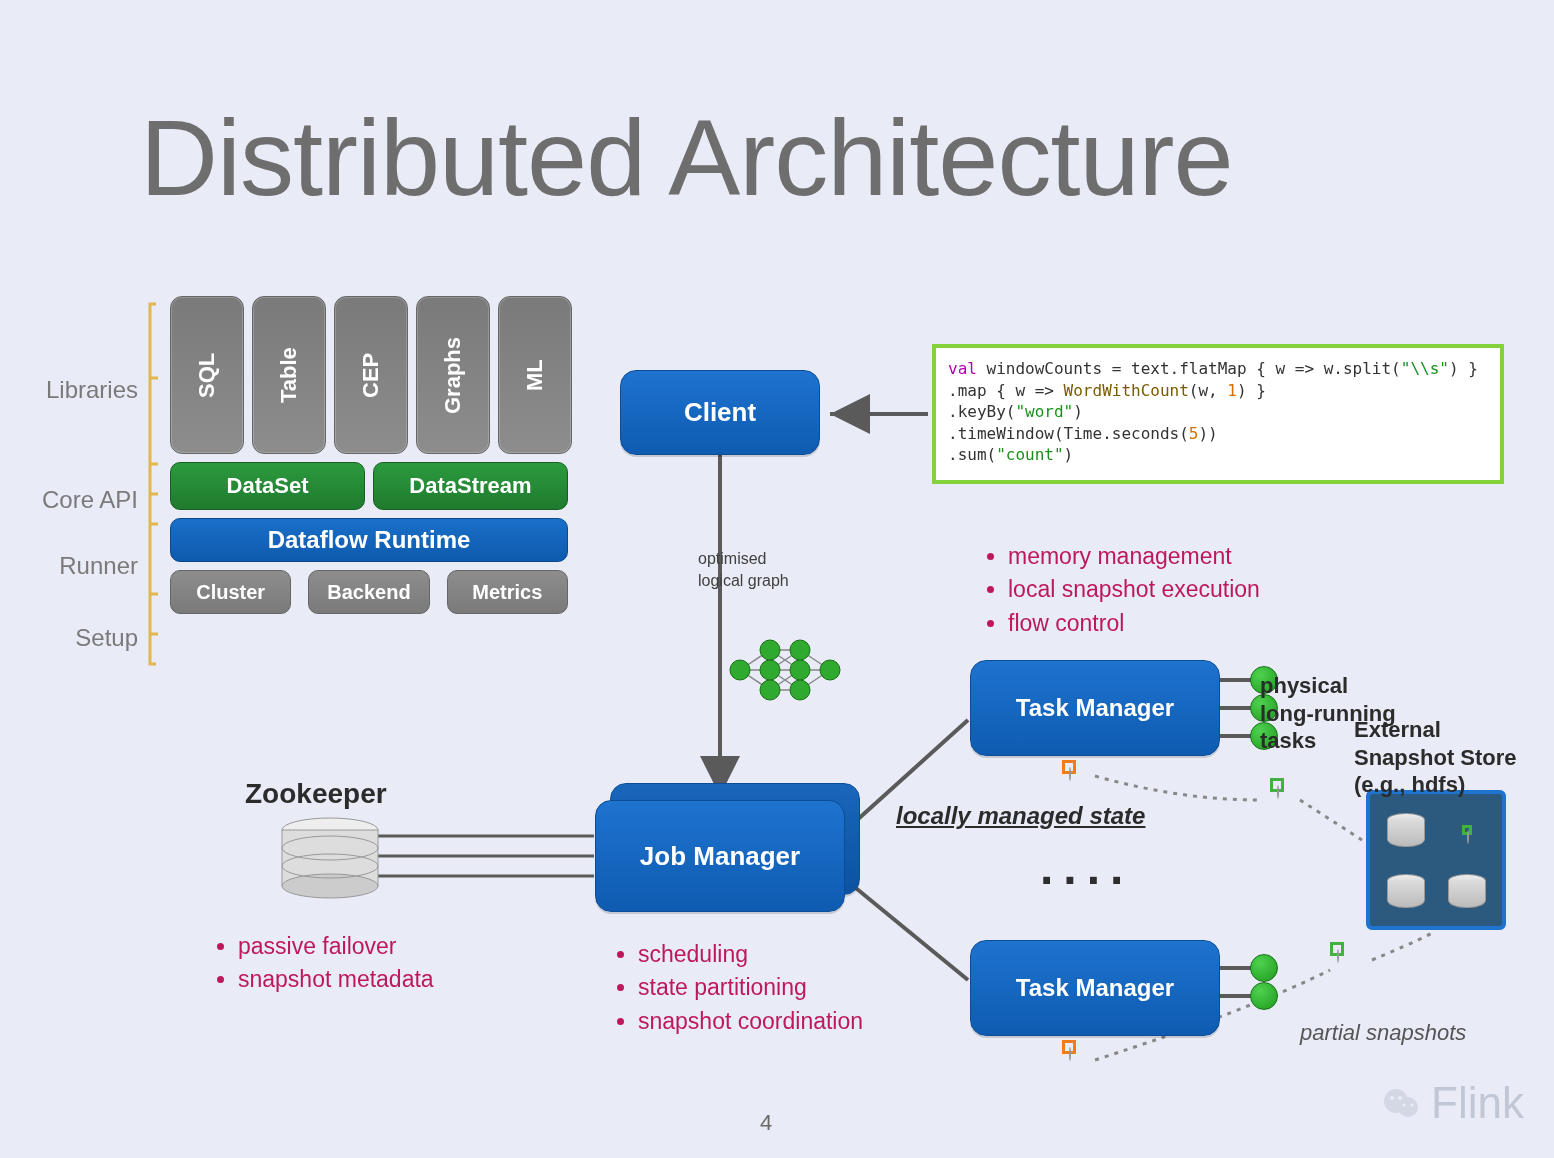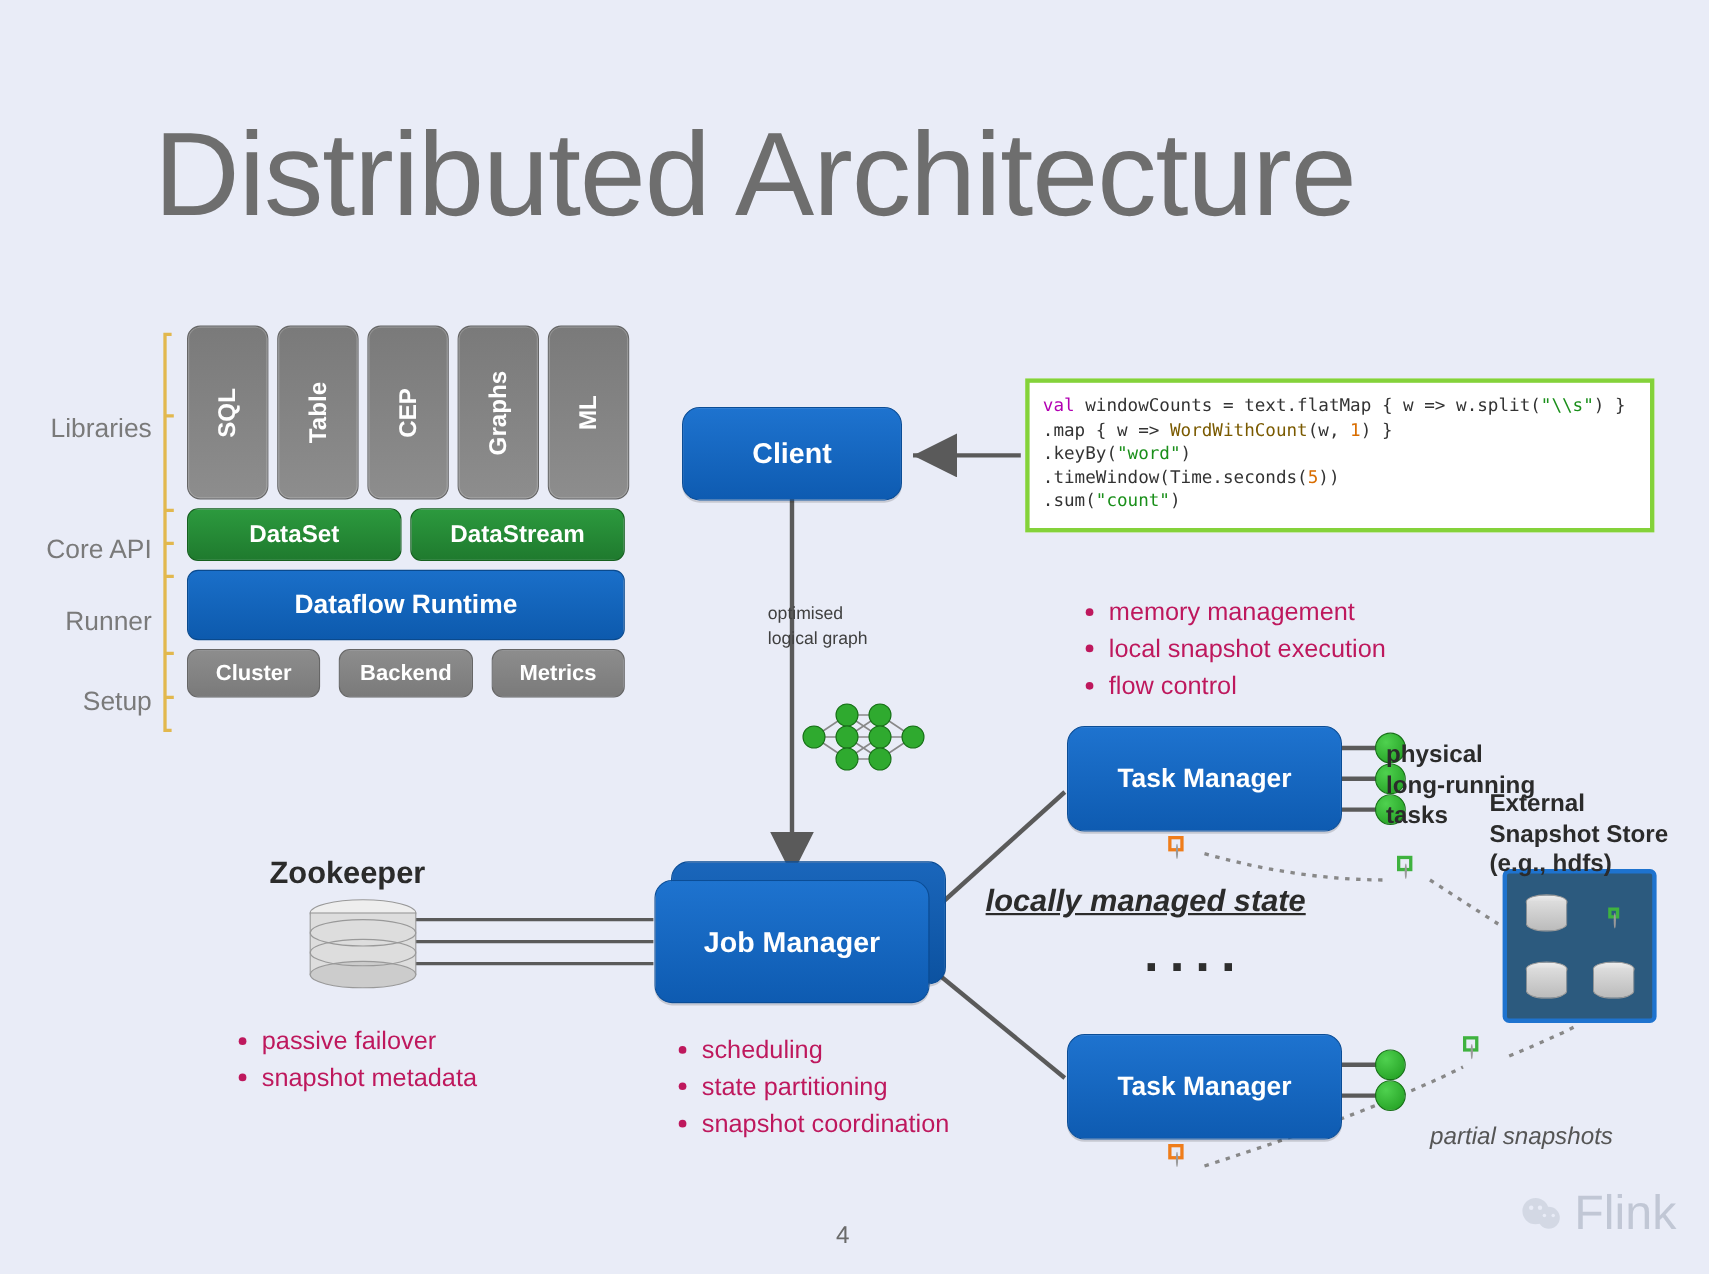--- a/index.html
+++ b/index.html
@@ -53,21 +53,21 @@
   .api-box {
     flex: 1; height: 48px;
     background: linear-gradient(#2c9a3e,#1f7a2e);
     border-radius: 10px;
     color: #fff; font-weight: bold; font-size: 22px;
     display:flex;align-items:center;justify-content:center;
     border:1px solid #15601f;
   }
   .runner-box {
     margin-top: 8px;
-    width: 398px; height: 64px;
+    width: 398px; height: 44px;
     background: linear-gradient(#1a6fc9,#0d5aad);
     border-radius: 10px;
     color:#fff; font-weight:bold; font-size:24px;
     display:flex;align-items:center;justify-content:center;
     border:1px solid #0a4a8e;
   }
   .setup-row { display:flex; gap:17px; margin-top:8px;border-radius:15px; }
   .setup-box {
     flex:1; height:44px;
     background: linear-gradient(#8d8d8d,#7a7a7a);
@@ -308,21 +308,21 @@
   <span>long-running</span><br>
   <span>tasks</span>
 </div>
 
 <div class="ext-label">
   <span>External</span><br>
   <span>Snapshot Store</span><br>
   <span>(e.g., hdfs)</span>
 </div>
 
-<div class="small-label ital underline" style="left:896px; top:800px; font-size:28px">locally managed state</div>
+<div class="small-label ital underline" style="left:896px; top:800px; font-size:24px">locally managed state</div>
 
 <div class="partial-label">partial snapshots</div>
 
 <ul class="bullets" style="left:210px; top:930px">
   <li>passive failover</li>
   <li>snapshot metadata</li>
 </ul>
 
 <ul class="bullets" style="left:610px; top:938px">
   <li>scheduling</li>

